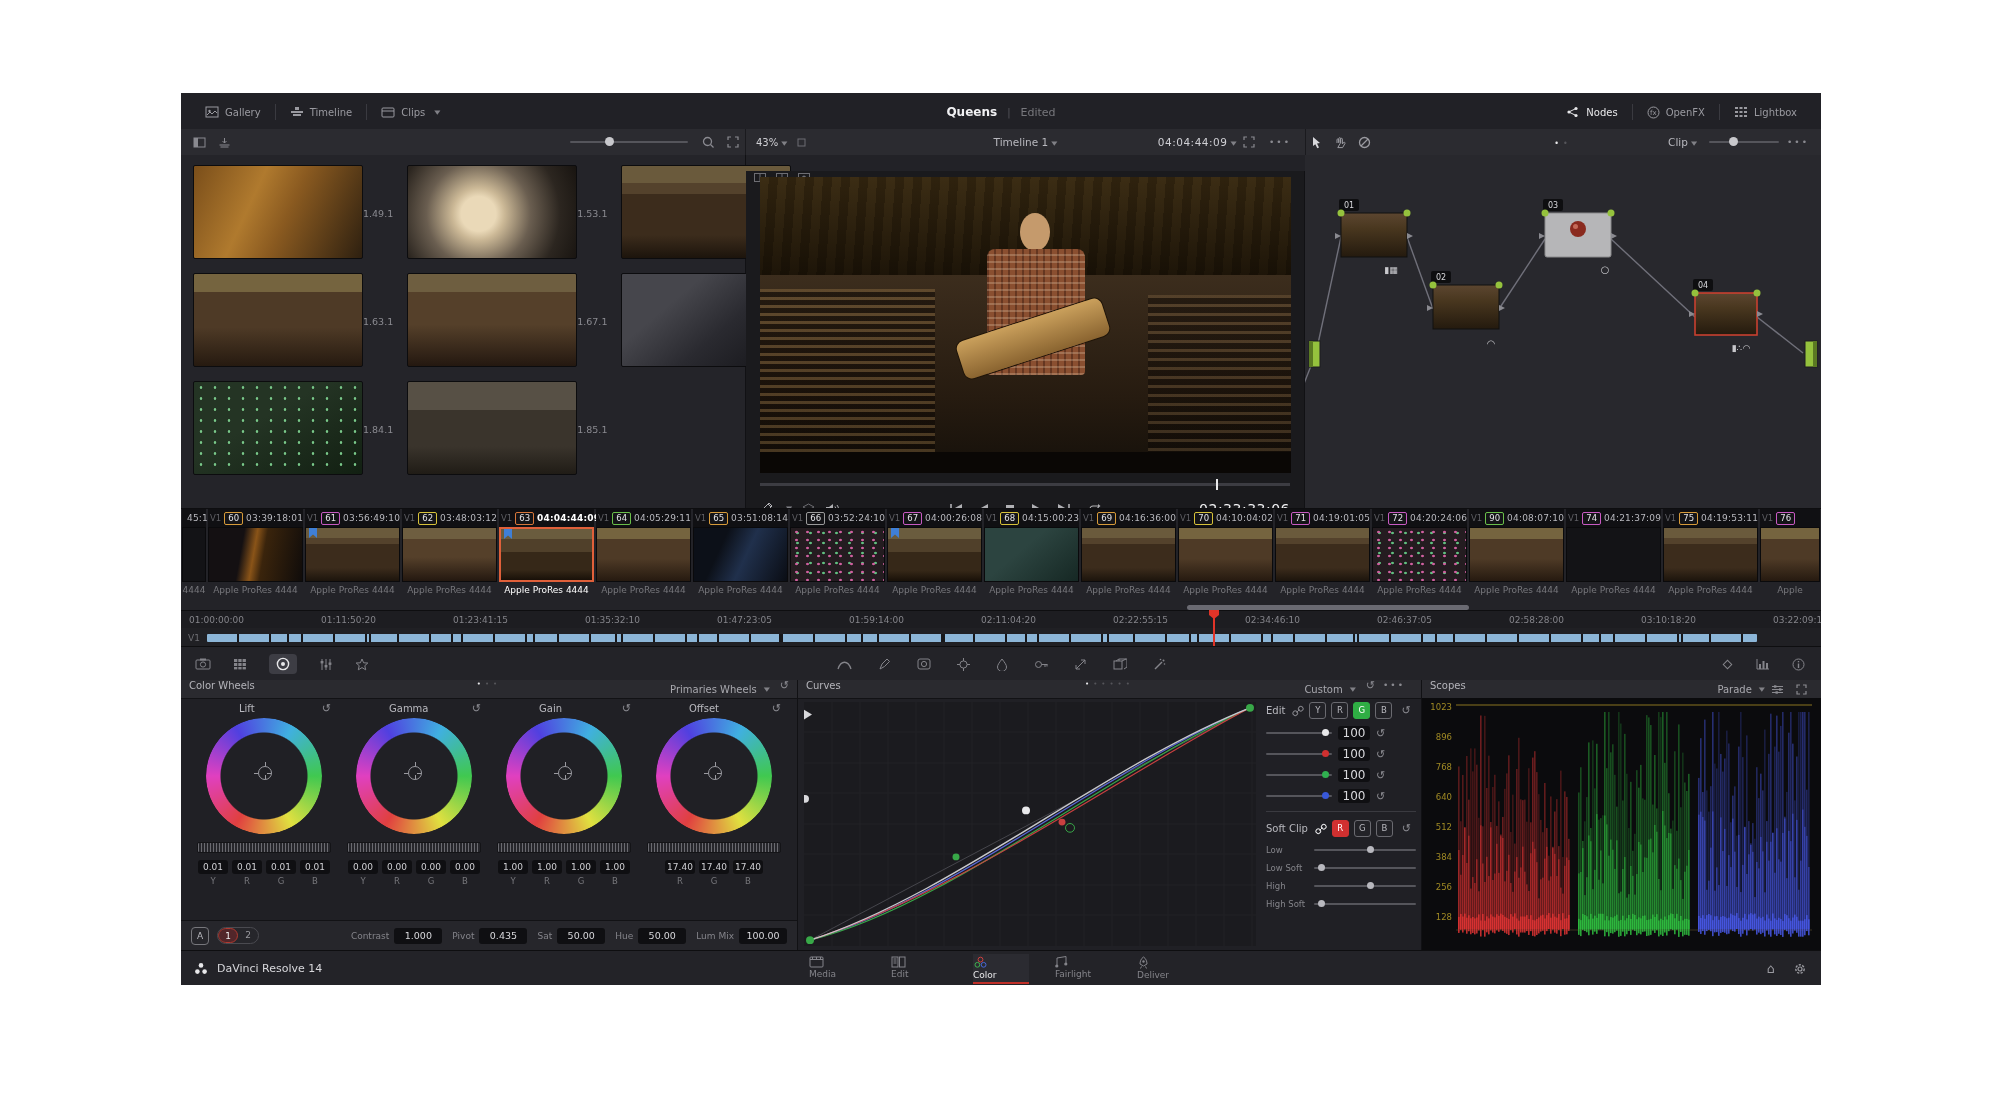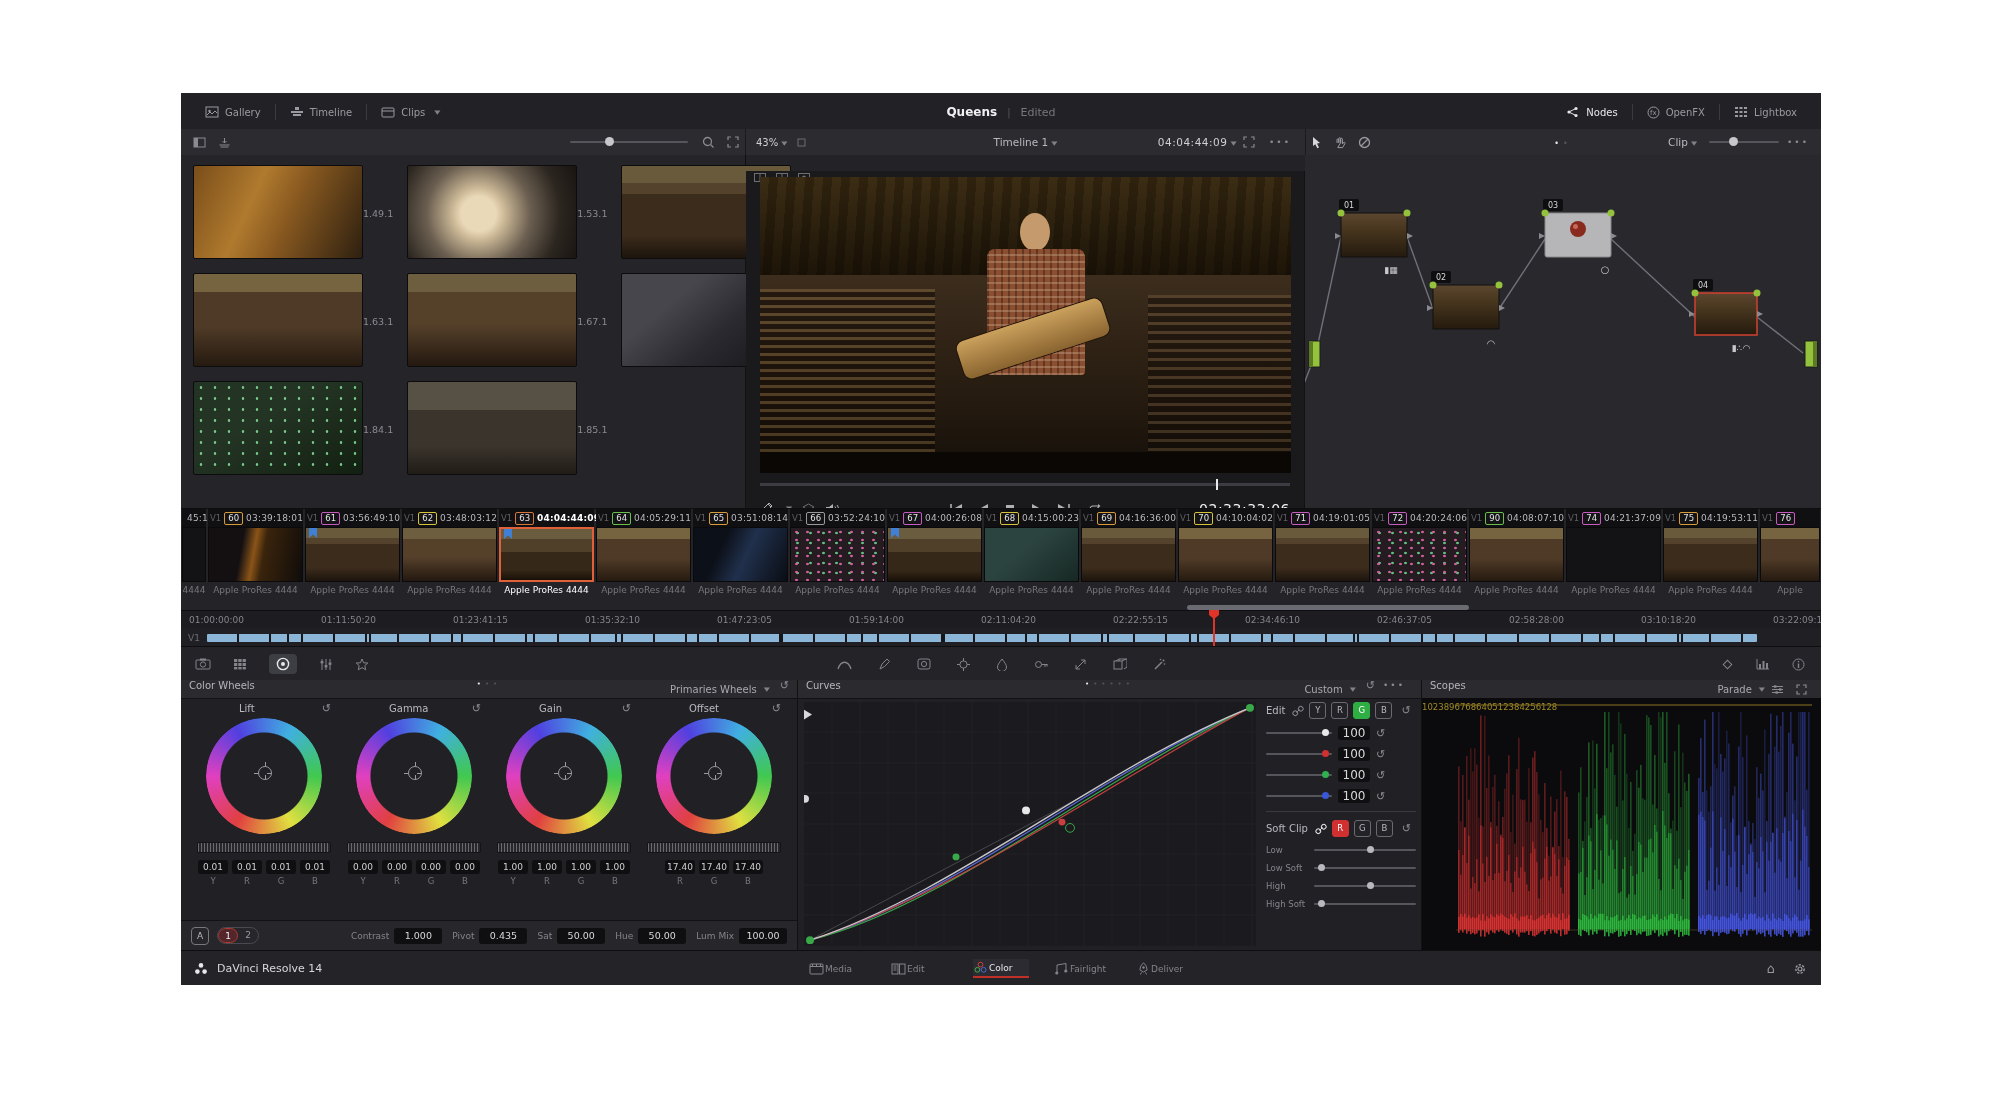--- a/index.html
+++ b/index.html
@@ -177,29 +177,29 @@
   .sclabel{width:42px;color:#84848a;font-size:8.5px;}
   .sctrack{position:relative;flex:1;height:2px;background:#55555b;border-radius:1px;}
   .scknob{position:absolute;top:-3px;width:7px;height:7px;border-radius:50%;background:#b8b8be;}
   .scrow:nth-of-type(1) .scknob{left:52%;}
   .scrow:nth-of-type(2) .scknob{left:4%;}
   .scrow:nth-of-type(3) .scknob{left:52%;}
   .scrow:nth-of-type(4) .scknob{left:4%;}
 
   .pscopes{position:absolute;left:1241px;top:0;width:399px;height:270px;box-sizing:border-box;}
   .scopebody{position:absolute;left:0;top:18px;right:0;bottom:0;background:#0b0b0d;display:flex;}
-  .scale{width:34px;display:flex;justify-content:space-between;padding:4px 4px 28px 0;box-sizing:border-box;}
+  .scale{width:34px;display:flex;flex-direction:column;justify-content:space-between;padding:4px 4px 28px 0;box-sizing:border-box;}
   .scale span{display:block;text-align:right;color:#a08a24;font-size:8.5px;}
   .paradewrap{flex:1;position:relative;}
 
   
   .bottombar{position:absolute;left:0;top:857px;width:100%;height:35px;background:#232328;border-top:1px solid #0e0e10;display:flex;align-items:center;}
   .bbleft{display:flex;align-items:center;gap:8px;padding-left:12px;color:#d8d8dc;font-size:11px;}
   .bbtabs{position:absolute;left:0;right:0;display:flex;justify-content:center;gap:26px;pointer-events:none;}
-  .bbtab{pointer-events:auto;display:flex;flex-direction:row;align-items:center;gap:1px;color:#84848a;font-size:9px;width:56px;padding:2px 0;}
+  .bbtab{pointer-events:auto;display:flex;flex-direction:column;align-items:flex-start;gap:1px;color:#84848a;font-size:9px;width:56px;padding:2px 0;}
   .bbtab.on{color:#e8e8ea;background:#2b2b31;border-bottom:2px solid #c03028;}
   .bbright{margin-left:auto;display:flex;align-items:center;gap:18px;padding-right:14px;color:#9a9aa0;font-size:13px;}
 
   
   .amber{background:linear-gradient(115deg,#7a4e1a,#b07a2e 35%,#8a5a20 55%,#2e2010);}
   .duck{background:radial-gradient(circle at 42% 52%,#ead9b8 16%,#cbb896 24%,#6a5e50 48%,#2c2620 75%,#181410);}
   .studio1{background:linear-gradient(180deg,#6a5a3c 0 18%,#54422c 18% 30%,#3c2c1c 30% 75%,#1c140c);}
   .studio2{background:linear-gradient(180deg,#75643f 0 20%,#4e3a26 20% 58%,#261a10);}
   .portrait{background:linear-gradient(180deg,#6e5e40 0 20%,#55402a 20% 55%,#241810);}
   .guitarist{background:linear-gradient(180deg,#6a5c3e 0 20%,#50402a 20% 45%,#362818 45% 80%,#181008);}

